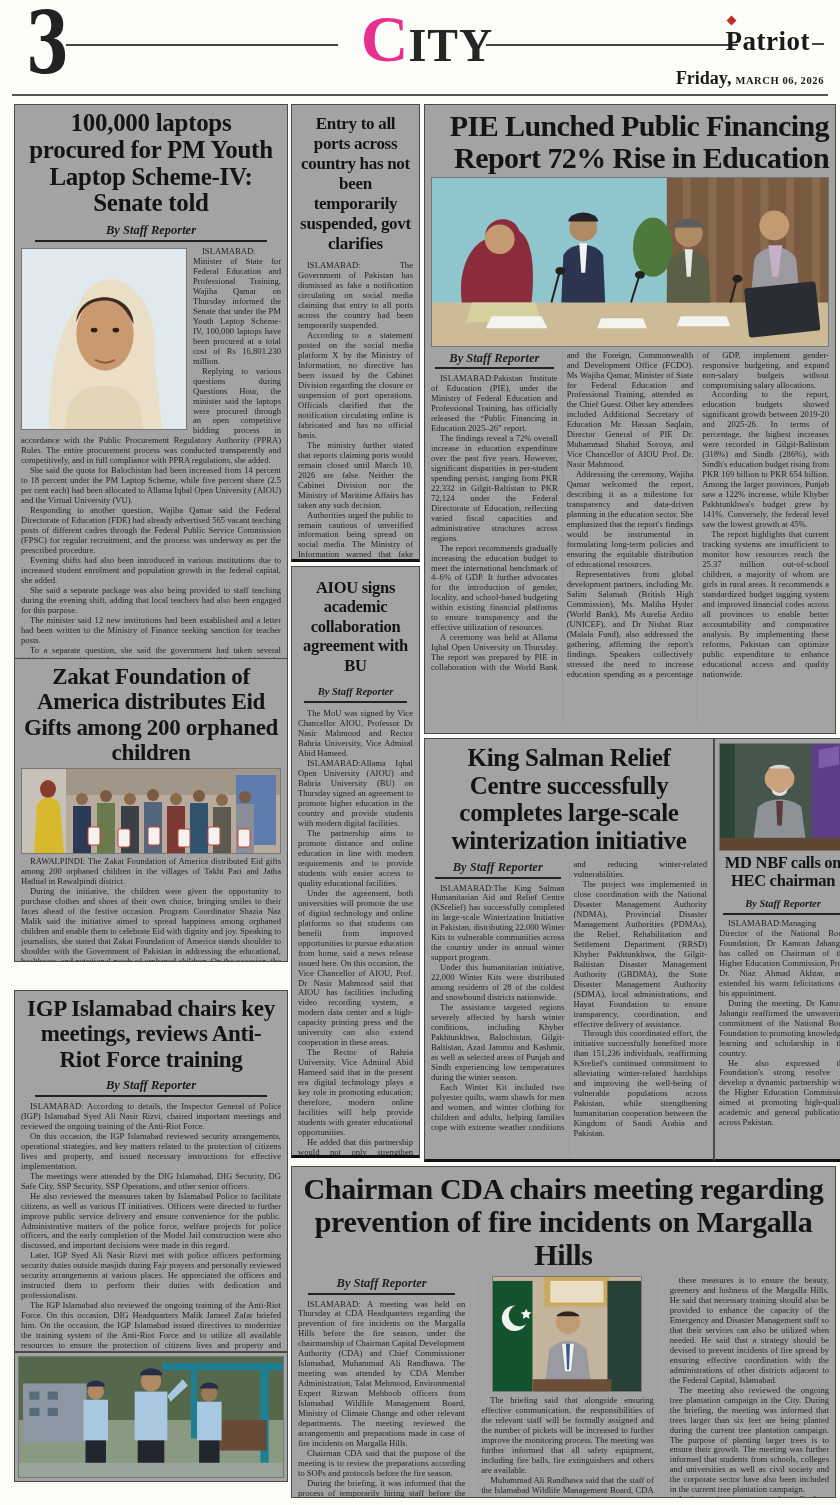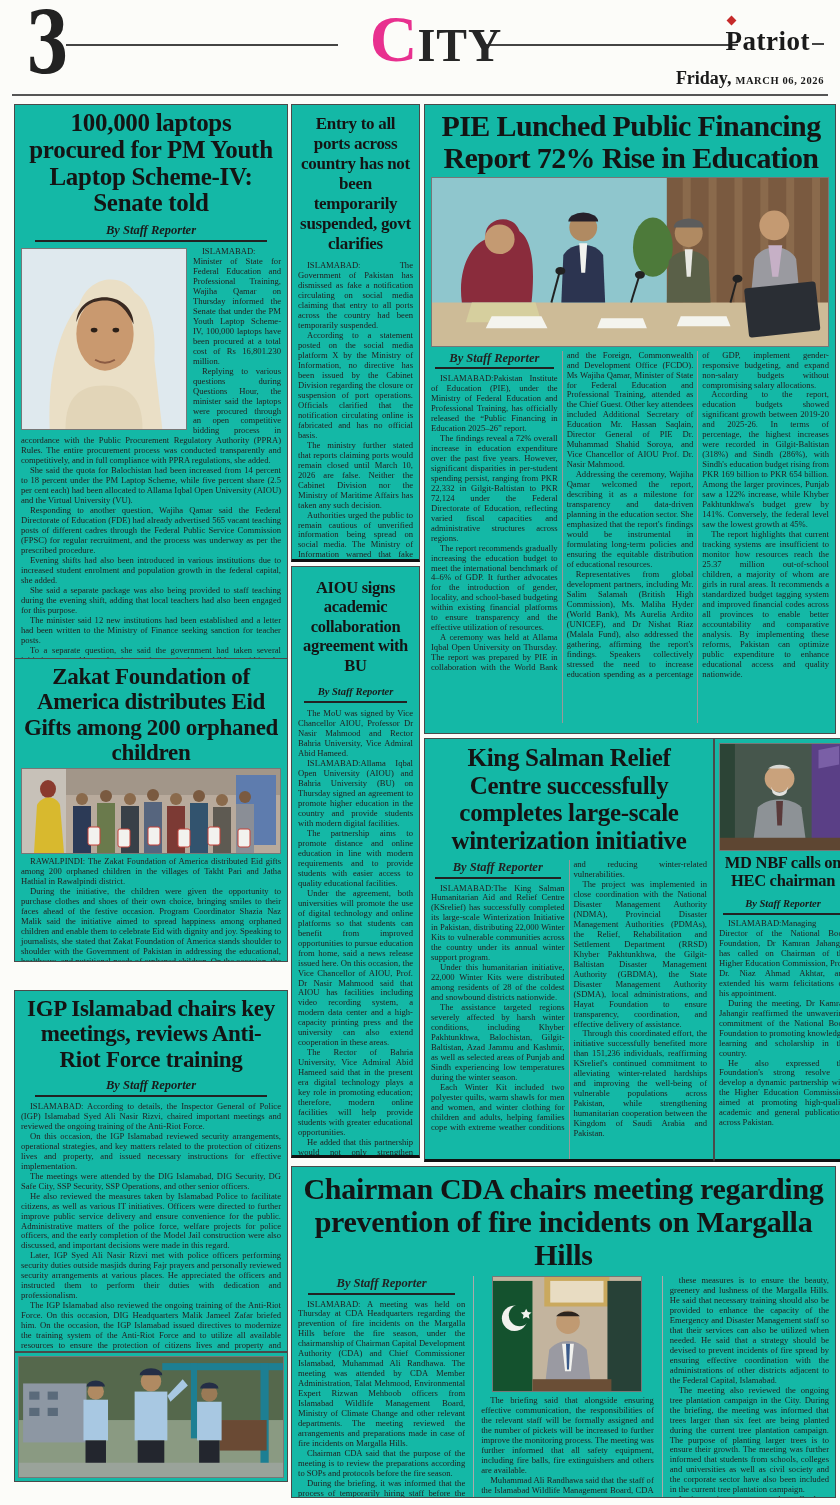--- a/index.html
+++ b/index.html
@@ -7,40 +7,40 @@
   .page{position:relative;width:840px;height:1505px;margin:0 auto;background:#fcfcf9;
         font-family:"Liberation Serif",serif;color:#1a1a1a;overflow:hidden}
 
   
   .masthead{position:absolute;left:0;top:0;width:840px;height:100px}
   .page-num{position:absolute;left:26px;top:2px;font-size:86px;font-weight:bold;line-height:.95;
             font-family:"DejaVu Serif",serif;transform:scaleX(.72);transform-origin:left top;color:#222}
   .mast-rule{position:absolute;height:2px;background:#444}
   .rule-l{left:66px;top:44px;width:272px}
   .rule-r{left:486px;top:44px;width:252px}
-  .city{position:absolute;left:346px;top:6px;width:180px;text-align:center;white-space:nowrap}
+  .city{position:absolute;left:337px;top:6px;width:180px;text-align:center;white-space:nowrap}
   .city .c{font-size:66px;font-weight:bold;line-height:1}
   .city .ity{font-size:46px;font-weight:bold;letter-spacing:1px;color:#262626}
   .paper{position:absolute;right:16px;top:26px;font-size:27px;font-weight:bold;letter-spacing:.5px;white-space:nowrap}
   .paper .dash{display:inline-block;width:12px;height:2px;background:#444;vertical-align:middle;margin-left:2px}
   .ornament{position:absolute;left:2px;top:-9px;width:7px;height:7px;transform:rotate(45deg)}
   .dateline{position:absolute;right:16px;top:68px;white-space:nowrap}
   .dateline .day{font-size:18px;font-weight:bold}
   .dateline .date-sc{font-size:10.5px;font-weight:bold;letter-spacing:.6px}
   .mast-bottom{position:absolute;left:12px;top:94px;width:816px;height:2px;background:#555}
 
   
-  .box{position:absolute;border:1px solid #4a4a4a;background:#14b8a6;padding:5px 6px;overflow:hidden}
+  .box{position:absolute;border:1px solid #4a4a4a;background:#a3a3a3;padding:5px 6px;overflow:hidden}
   .hl{font-weight:bold;text-align:center;color:#141414;letter-spacing:-.3px}
   .hl-laptops{font-size:25px;line-height:1.07}
   .hl-zakat{font-size:23px;line-height:1.1}
   .hl-igp{font-size:23px;line-height:1.1}
   .hl-ports{font-size:17px;line-height:1.18;margin-top:4px}
   .hl-aiou{font-size:16.5px;line-height:1.18}
-  .hl-pie{font-size:30px;line-height:1.06;letter-spacing:-.6px;text-align:center;padding-left:2px}
+  .hl-pie{font-size:30px;line-height:1.06;letter-spacing:-.6px;text-align:right;padding-left:2px}
   .hl-king{font-size:25px;line-height:1.1}
   .hl-nbf{font-size:16.5px;line-height:1.12}
   .hl-cda{font-size:30px;line-height:1.1;letter-spacing:-.3px}
   .byline-wrap{text-align:center;border-bottom:2px solid #222;margin:3px 14px 5px;padding-bottom:2px}
   .byline{font-weight:bold;font-style:italic;font-size:12.5px}
   .byline-sm{font-size:10.5px}
   .body{font-size:8.6px;line-height:1.16;text-align:justify;color:#222}
   .body p.para{text-indent:9px}
   .clearfix::after{content:"";display:block;clear:both}
 

